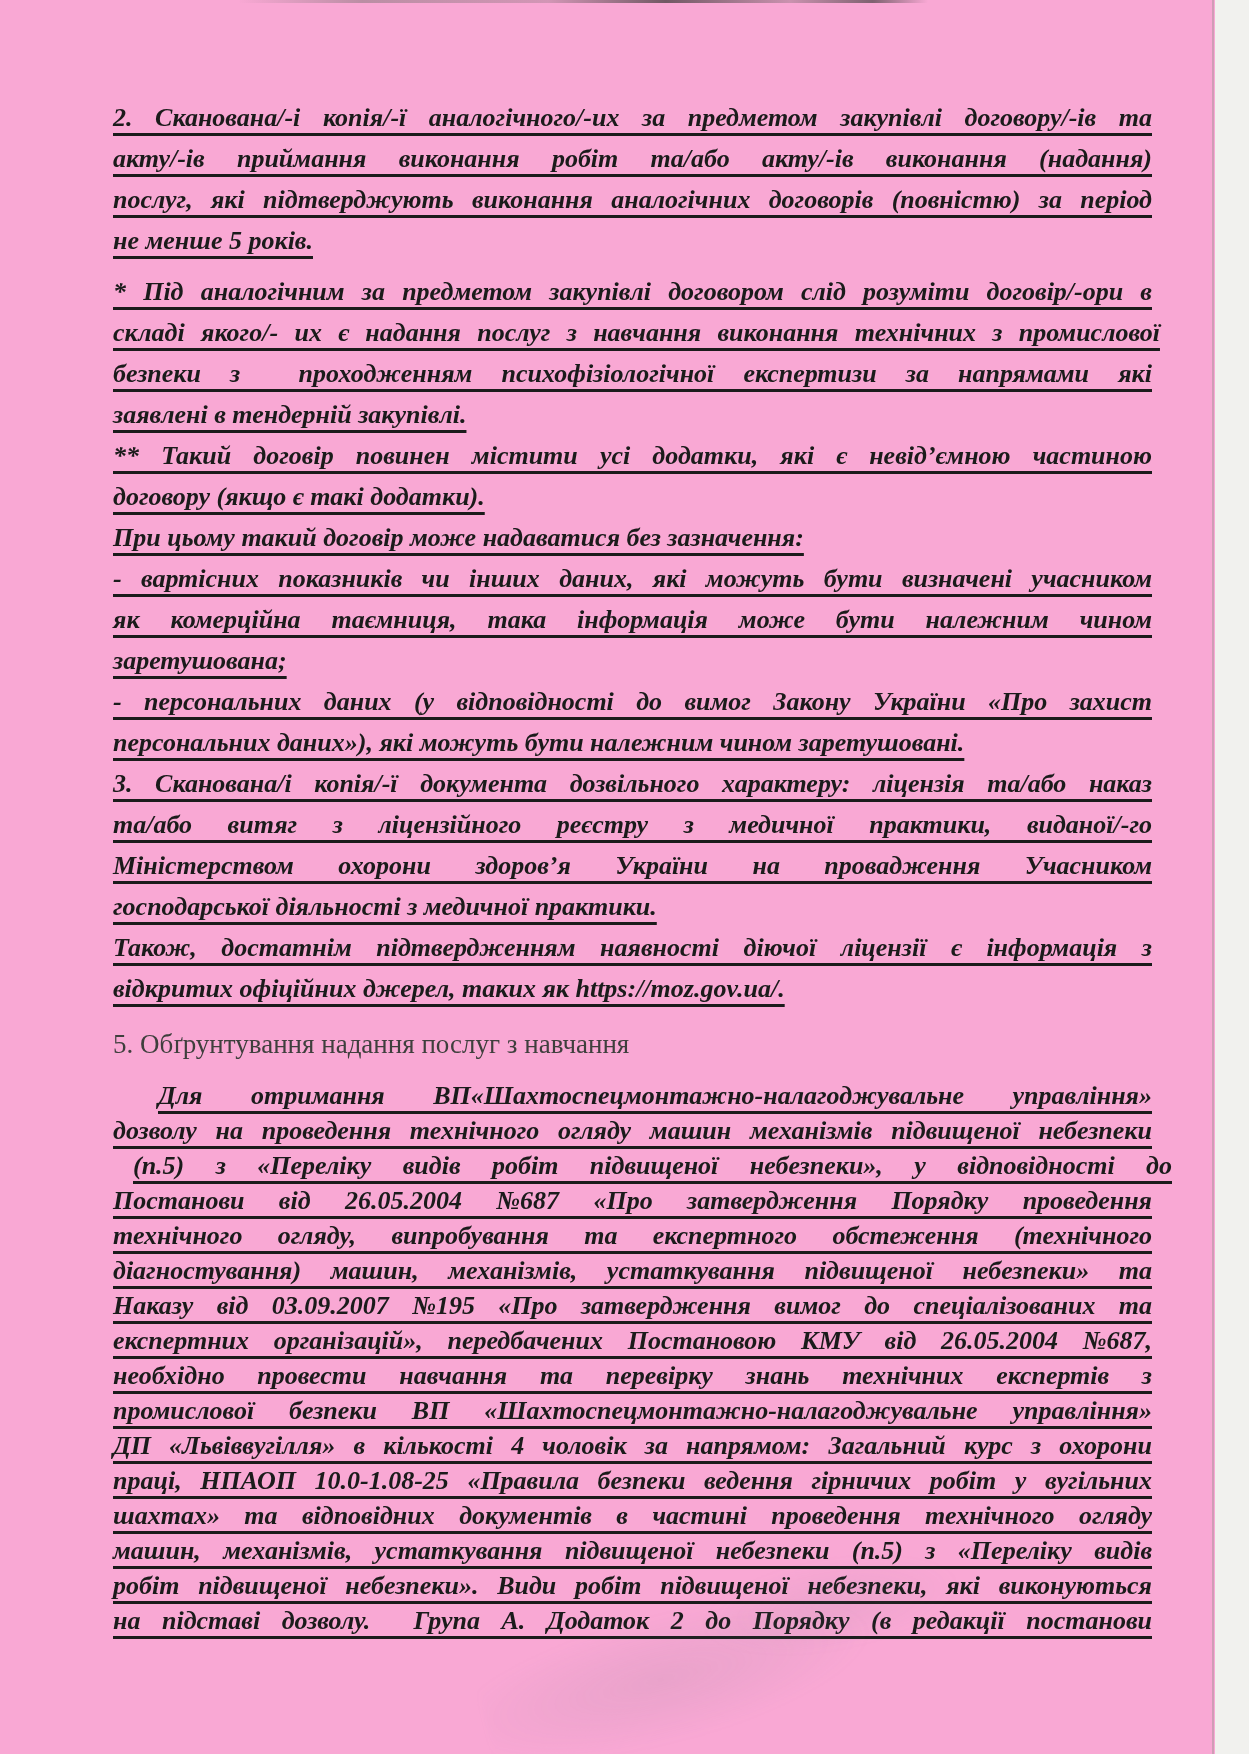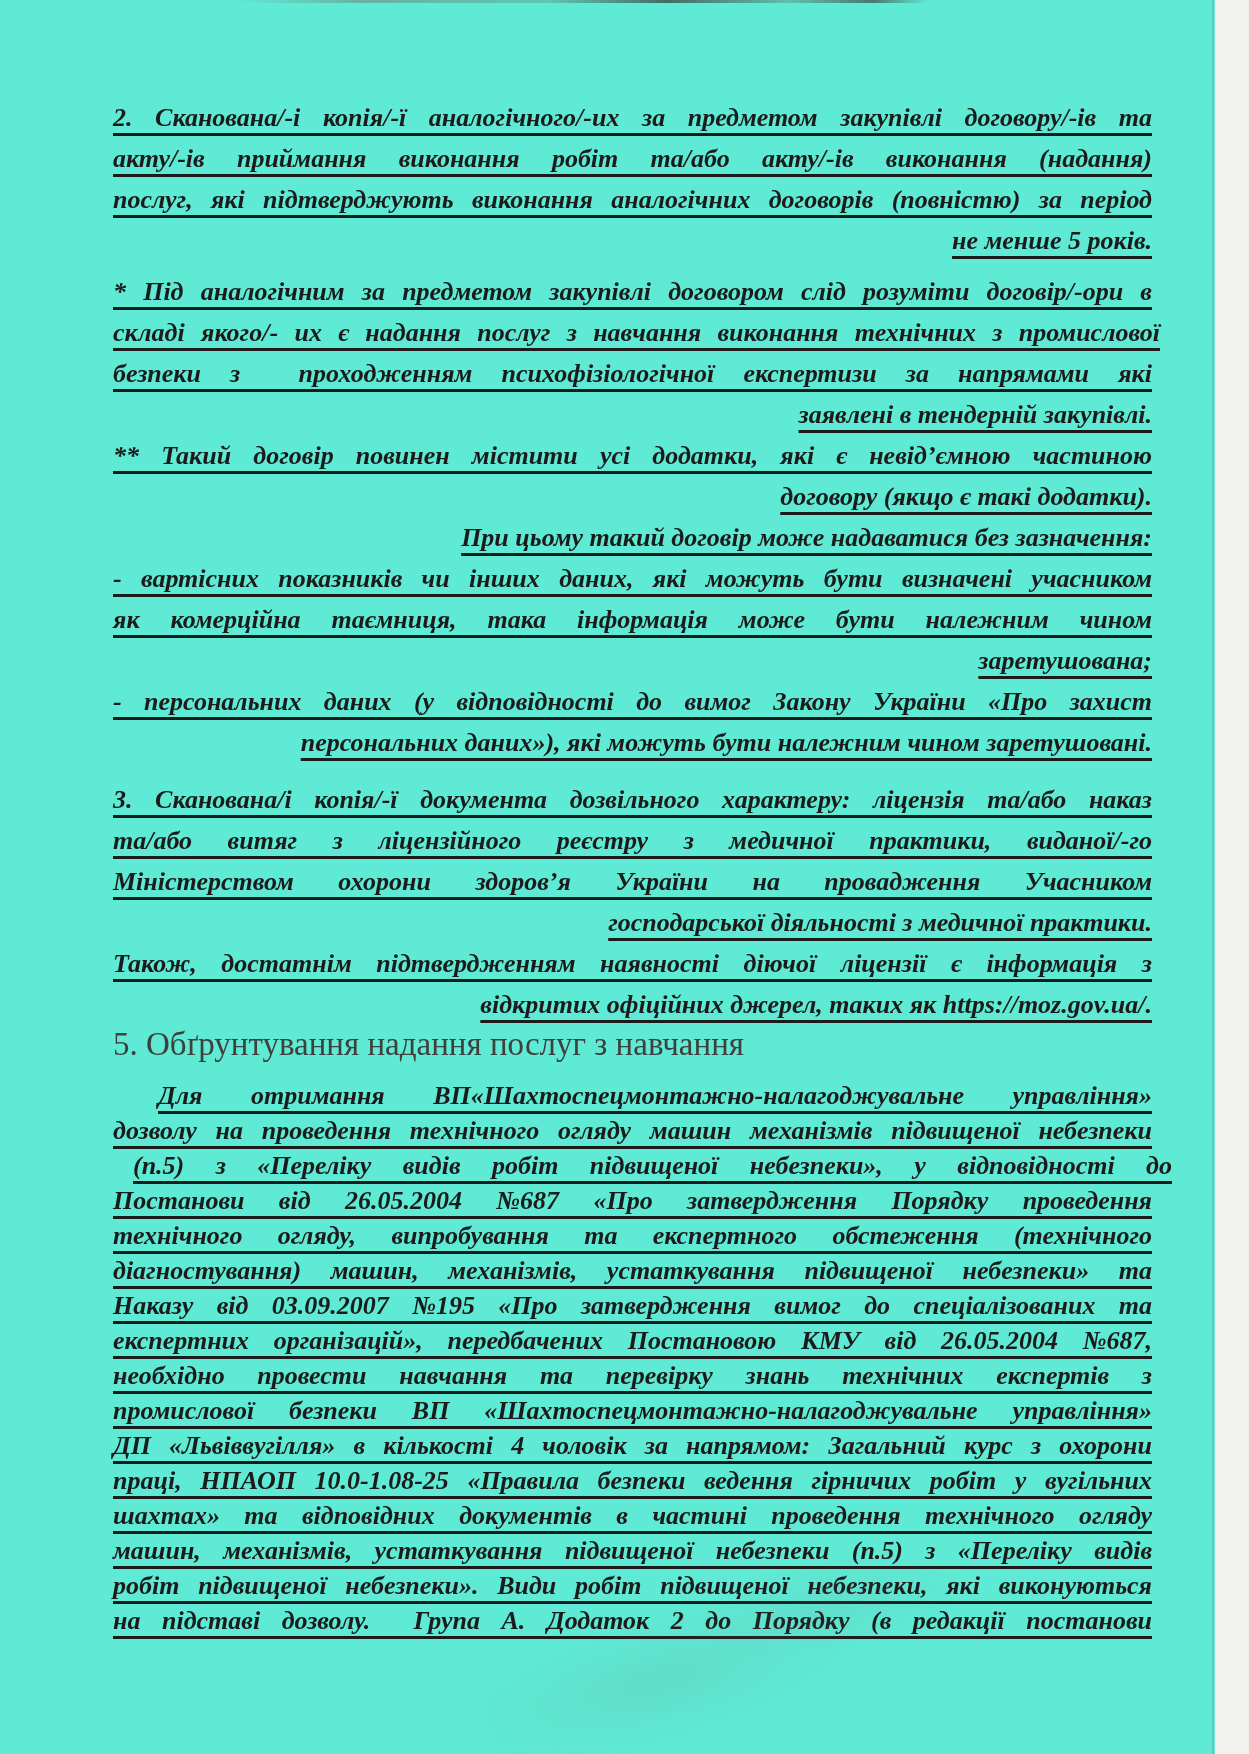--- a/index.html
+++ b/index.html
@@ -22,21 +22,21 @@
     font-style:italic;
     white-space:nowrap;
     text-decoration:underline;
     text-decoration-thickness:2.5px;
     text-underline-offset:7px;
   }
   .line.plainend{}
   .line.indent{padding-left:45px;}
   .heading{
     position:absolute;left:113px;top:1026px;
-    font-size:33px;font-weight:normal;font-style:normal;
+    font-size:27px;font-weight:normal;font-style:normal;
     line-height:36px;color:#3f3f3d;white-space:nowrap;
   }
   
   .edge-top{
     position:absolute;left:238px;top:0;width:690px;height:3px;
     background:linear-gradient(90deg,
       rgba(110,110,105,0) 0%, rgba(110,110,105,.45) 18%,
       rgba(95,95,90,.25) 45%, rgba(55,55,52,.7) 62%,
       rgba(95,95,90,.3) 80%, rgba(60,60,58,.65) 92%, rgba(110,110,105,0) 100%);
   }
@@ -50,21 +50,21 @@
   }
   .smudge.s2{
     left:700px;top:1560px;width:260px;height:90px;
     background:radial-gradient(ellipse at 50% 50%,rgba(115,122,134,.09),rgba(115,122,134,0) 72%);
     transform:rotate(-10deg);
   }
 </style>
 </head>
 <body>
 
-<div class="paper" style="background: #5eead4; color: rgb(27, 27, 27); text-align: right;">
+<div class="paper" style="background: #f9a8d4; color: rgb(27, 27, 27);">
   <div class="edge-top"></div>
   <div class="edge-right-col"></div>
   <div class="edge-right-line"></div>
 
   <div class="textcol" id="blk1">
       <div class="line fit" style="word-spacing: 16.0586px;">2. Сканована/-і копія/-ї аналогічного/-их за предметом закупівлі договору/-ів та</div>
       <div class="line fit" style="word-spacing: 25.7656px;">акту/-ів приймання виконання робіт та/або акту/-ів виконання (надання)</div>
       <div class="line fit" style="word-spacing: 11.8184px;">послуг, які підтверджують виконання аналогічних договорів (повністю) за період</div>
       <div class="line plainend">не менше 5 років.</div>
       <div class="line fit" style="word-spacing: 10.6734px; margin-top: 10px;">* Під аналогічним за предметом закупівлі договором слід розуміти договір/-ори в</div>
@@ -72,21 +72,21 @@
       <div class="line fit" style="word-spacing: 22.625px;">безпеки з&nbsp; проходженням психофізіологічної експертизи за напрямами які</div>
       <div class="line plainend">заявлені в тендерній закупівлі.</div>
       <div class="line fit" style="word-spacing: 15.6344px;">** Такий договір повинен містити усі додатки, які є невід’ємною частиною</div>
       <div class="line plainend">договору (якщо є такі додатки).</div>
       <div class="line plainend">При цьому такий договір може надаватися без зазначення:</div>
       <div class="line fit" style="word-spacing: 12.8125px;">- вартісних показників чи інших даних, які можуть бути визначені учасником</div>
       <div class="line fit" style="word-spacing: 24.3926px;">як комерційна таємниця, така інформація може бути належним чином</div>
       <div class="line plainend">заретушована;</div>
       <div class="line fit" style="word-spacing: 15.8438px;">- персональних даних (у відповідності до вимог Закону України «Про захист</div>
       <div class="line plainend">персональних даних»), які можуть бути належним чином заретушовані.</div>
-      <div class="line fit" style="word-spacing: 16.043px; margin-top: 16px;">3. Сканована/і копія/-ї документа дозвільного характеру: ліцензія та/або наказ</div>
+      <div class="line fit" style="word-spacing: 16.043px;">3. Сканована/і копія/-ї документа дозвільного характеру: ліцензія та/або наказ</div>
       <div class="line fit" style="word-spacing: 29.0332px;">та/або витяг з ліцензійного реєстру з медичної практики, виданої/-го</div>
       <div class="line fit" style="word-spacing: 37.9531px;">Міністерством охорони здоров’я України на провадження Учасником</div>
       <div class="line plainend">господарської діяльності з медичної практики.</div>
       <div class="line fit" style="word-spacing: 18.0977px;">Також, достатнім підтвердженням наявності діючої ліцензії є інформація з</div>
       <div class="line plainend">відкритих офіційних джерел, таких як https://moz.gov.ua/.</div>
     </div>
 
   <div class="heading" style="color: rgb(63, 63, 61);">5. Обґрунтування надання послуг з навчання</div>
 
   <div class="textcol" id="blk2">

